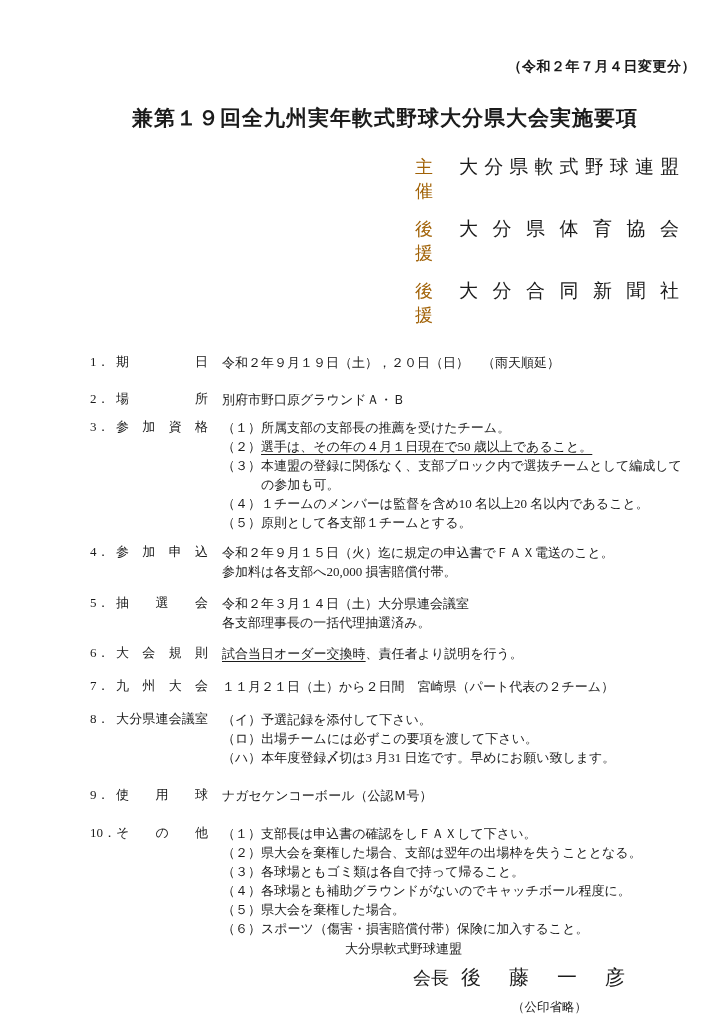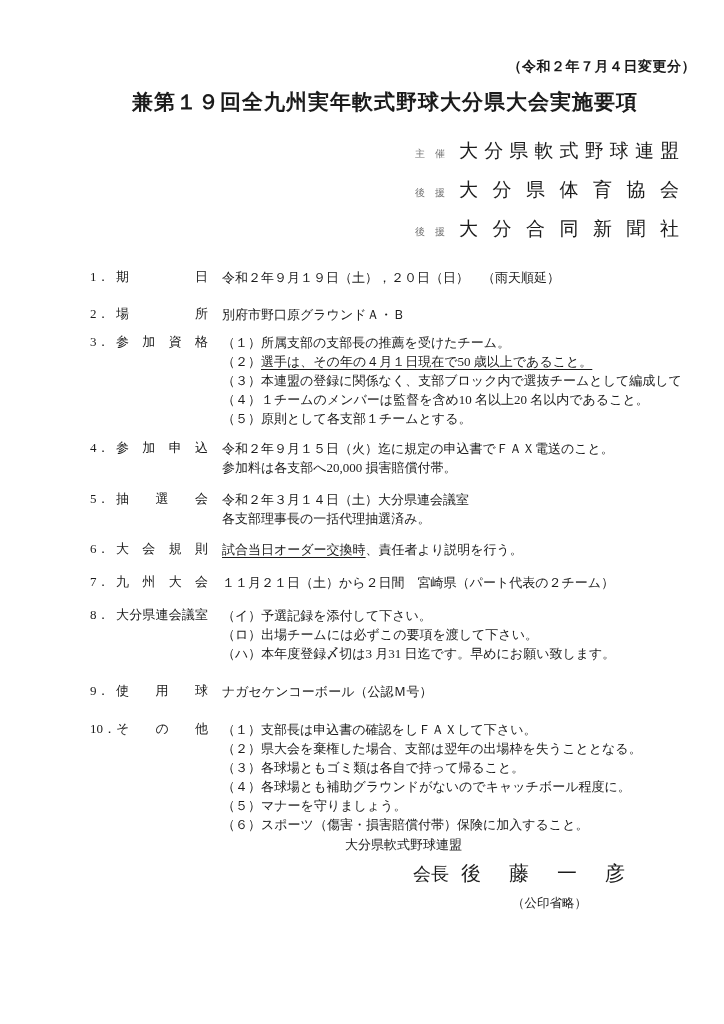--- a/index.html
+++ b/index.html
@@ -15,38 +15,38 @@
   }
   .revision-note {
     padding-top:58px;
     padding-right:28px;
     text-align:right;
     font-weight:700;
     font-size:14px;
     letter-spacing:0.5px;
   }
   .doc-title {
-    margin-top:12px;
+    margin-top:28px;
     margin-left:132px;
     font-size:21px;
     font-weight:700;
     letter-spacing:1px;
   }
   .sponsors {
     margin-top:22px;
     margin-left:415px;
   }
   .sponsor-row {
     display:flex;
     align-items:baseline;
     margin-bottom:13px;
   }
   .sponsor-role {
-    font-size:10px;
-    color:#737373;
+    font-size:18px;
+    color:#a16207;
     width:44px;
     flex-shrink:0;
   }
   .sponsor-name {
     display:inline-block;
     width:220px;
     font-size:19px;
     text-align:justify;
     text-align-last:justify;
     white-space:nowrap;
@@ -165,20 +165,21 @@
 
     <div class="item mb11">
       <div class="label-cell">
         <span class="item-no">3．</span>
         <span class="item-label">参加資格</span>
       </div>
       <div class="content">
         <div class="line"><span>（１）</span><span>所属支部の支部長の推薦を受けたチーム。</span></div>
         <div class="line"><span>（２）</span><span class="u">選手は、その年の４月１日現在で50 歳以上であること。</span></div>
         <div class="line"><span>（３）</span><span>本連盟の登録に関係なく、支部ブロック内で選抜チームとして編成して</span></div>
+        <div class="line cont"><span>の参加も可。</span></div>
         <div class="line"><span>（４）</span><span>１チームのメンバーは監督を含め10 名以上20 名以内であること。</span></div>
         <div class="line"><span>（５）</span><span>原則として各支部１チームとする。</span></div>
       </div>
     </div>
 
     <div class="item mb13">
       <div class="label-cell">
         <span class="item-no">4．</span>
         <span class="item-label">参加申込</span>
       </div>
@@ -244,21 +245,21 @@
     <div class="item mb0">
       <div class="label-cell">
         <span class="item-no">10．</span>
         <span class="item-label">その他</span>
       </div>
       <div class="content">
         <div class="line"><span>（１）</span><span>支部長は申込書の確認をしＦＡＸして下さい。</span></div>
         <div class="line"><span>（２）</span><span>県大会を棄権した場合、支部は翌年の出場枠を失うこととなる。</span></div>
         <div class="line"><span>（３）</span><span>各球場ともゴミ類は各自で持って帰ること。</span></div>
         <div class="line"><span>（４）</span><span>各球場とも補助グラウンドがないのでキャッチボール程度に。</span></div>
-        <div class="line"><span>（５）</span><span>マナーを守りましょう。</span></div>
+        <div class="line"><span>（５）</span><span>県大会を棄権した場合。</span></div>
         <div class="line"><span>（６）</span><span>スポーツ（傷害・損害賠償付帯）保険に加入すること。</span></div>
       </div>
     </div>
 
   </div>
 
   <div class="footer-org">大分県軟式野球連盟</div>
 
   <div class="president-row">
     <span class="president-title">会長</span>

